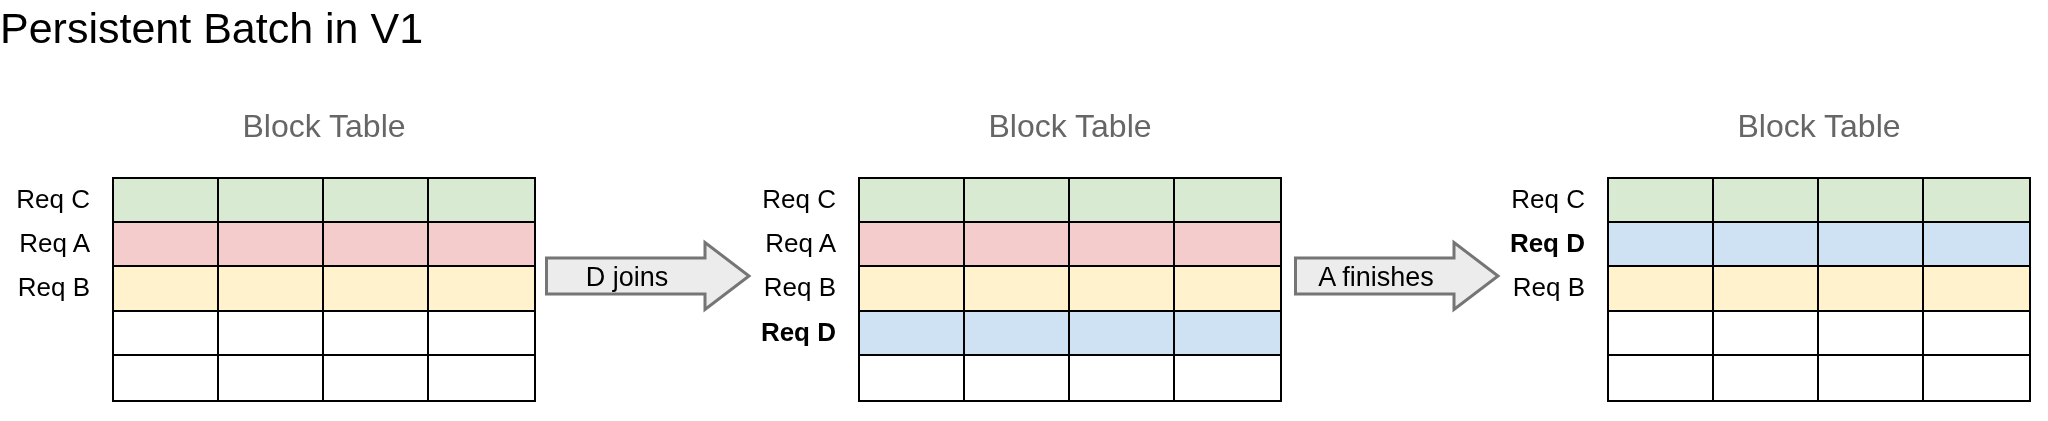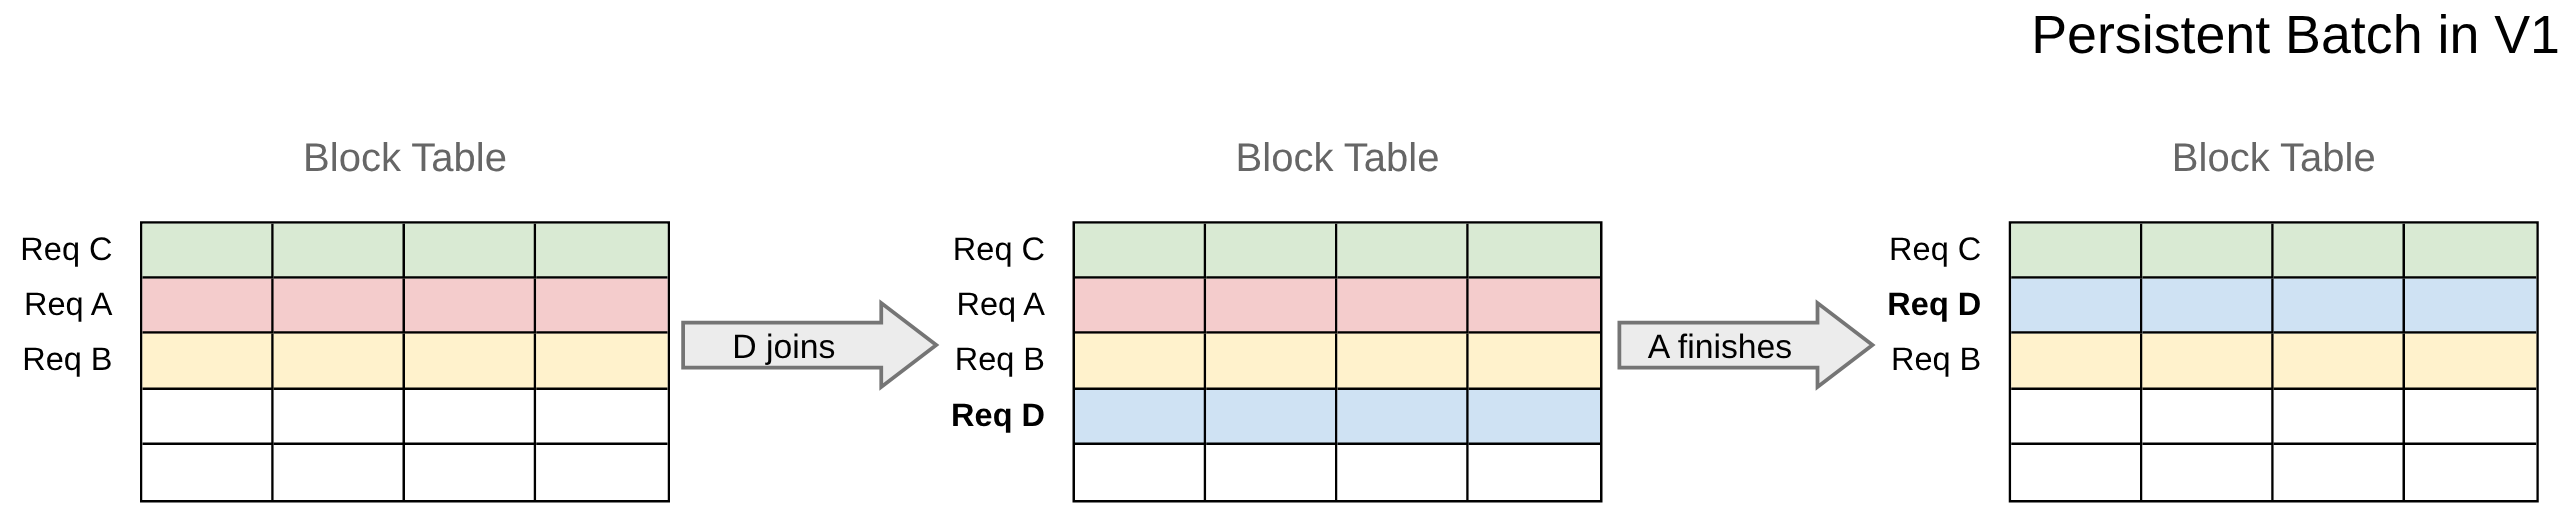--- a/index.html
+++ b/index.html
@@ -5,21 +5,21 @@
   html,body{margin:0;padding:0;background:#ffffff;}
   #canvas{
     position:relative;
     width:2048px;height:421px;
     background:#ffffff;
     font-family:"Liberation Sans", sans-serif;
     overflow:hidden;
   }
   #main-title{
     position:absolute;top:4px;left:0;width:2048px;
-    text-align:right;
+    text-align:left;
     font-size:43px;color:#000000;
     letter-spacing:0;
   }
   .ttitle{
     position:absolute;top:108px;width:424px;
     text-align:center;
     font-size:32px;color:#666666;
   }
   .grid{
     position:absolute;top:177px;width:424px;height:225px;

